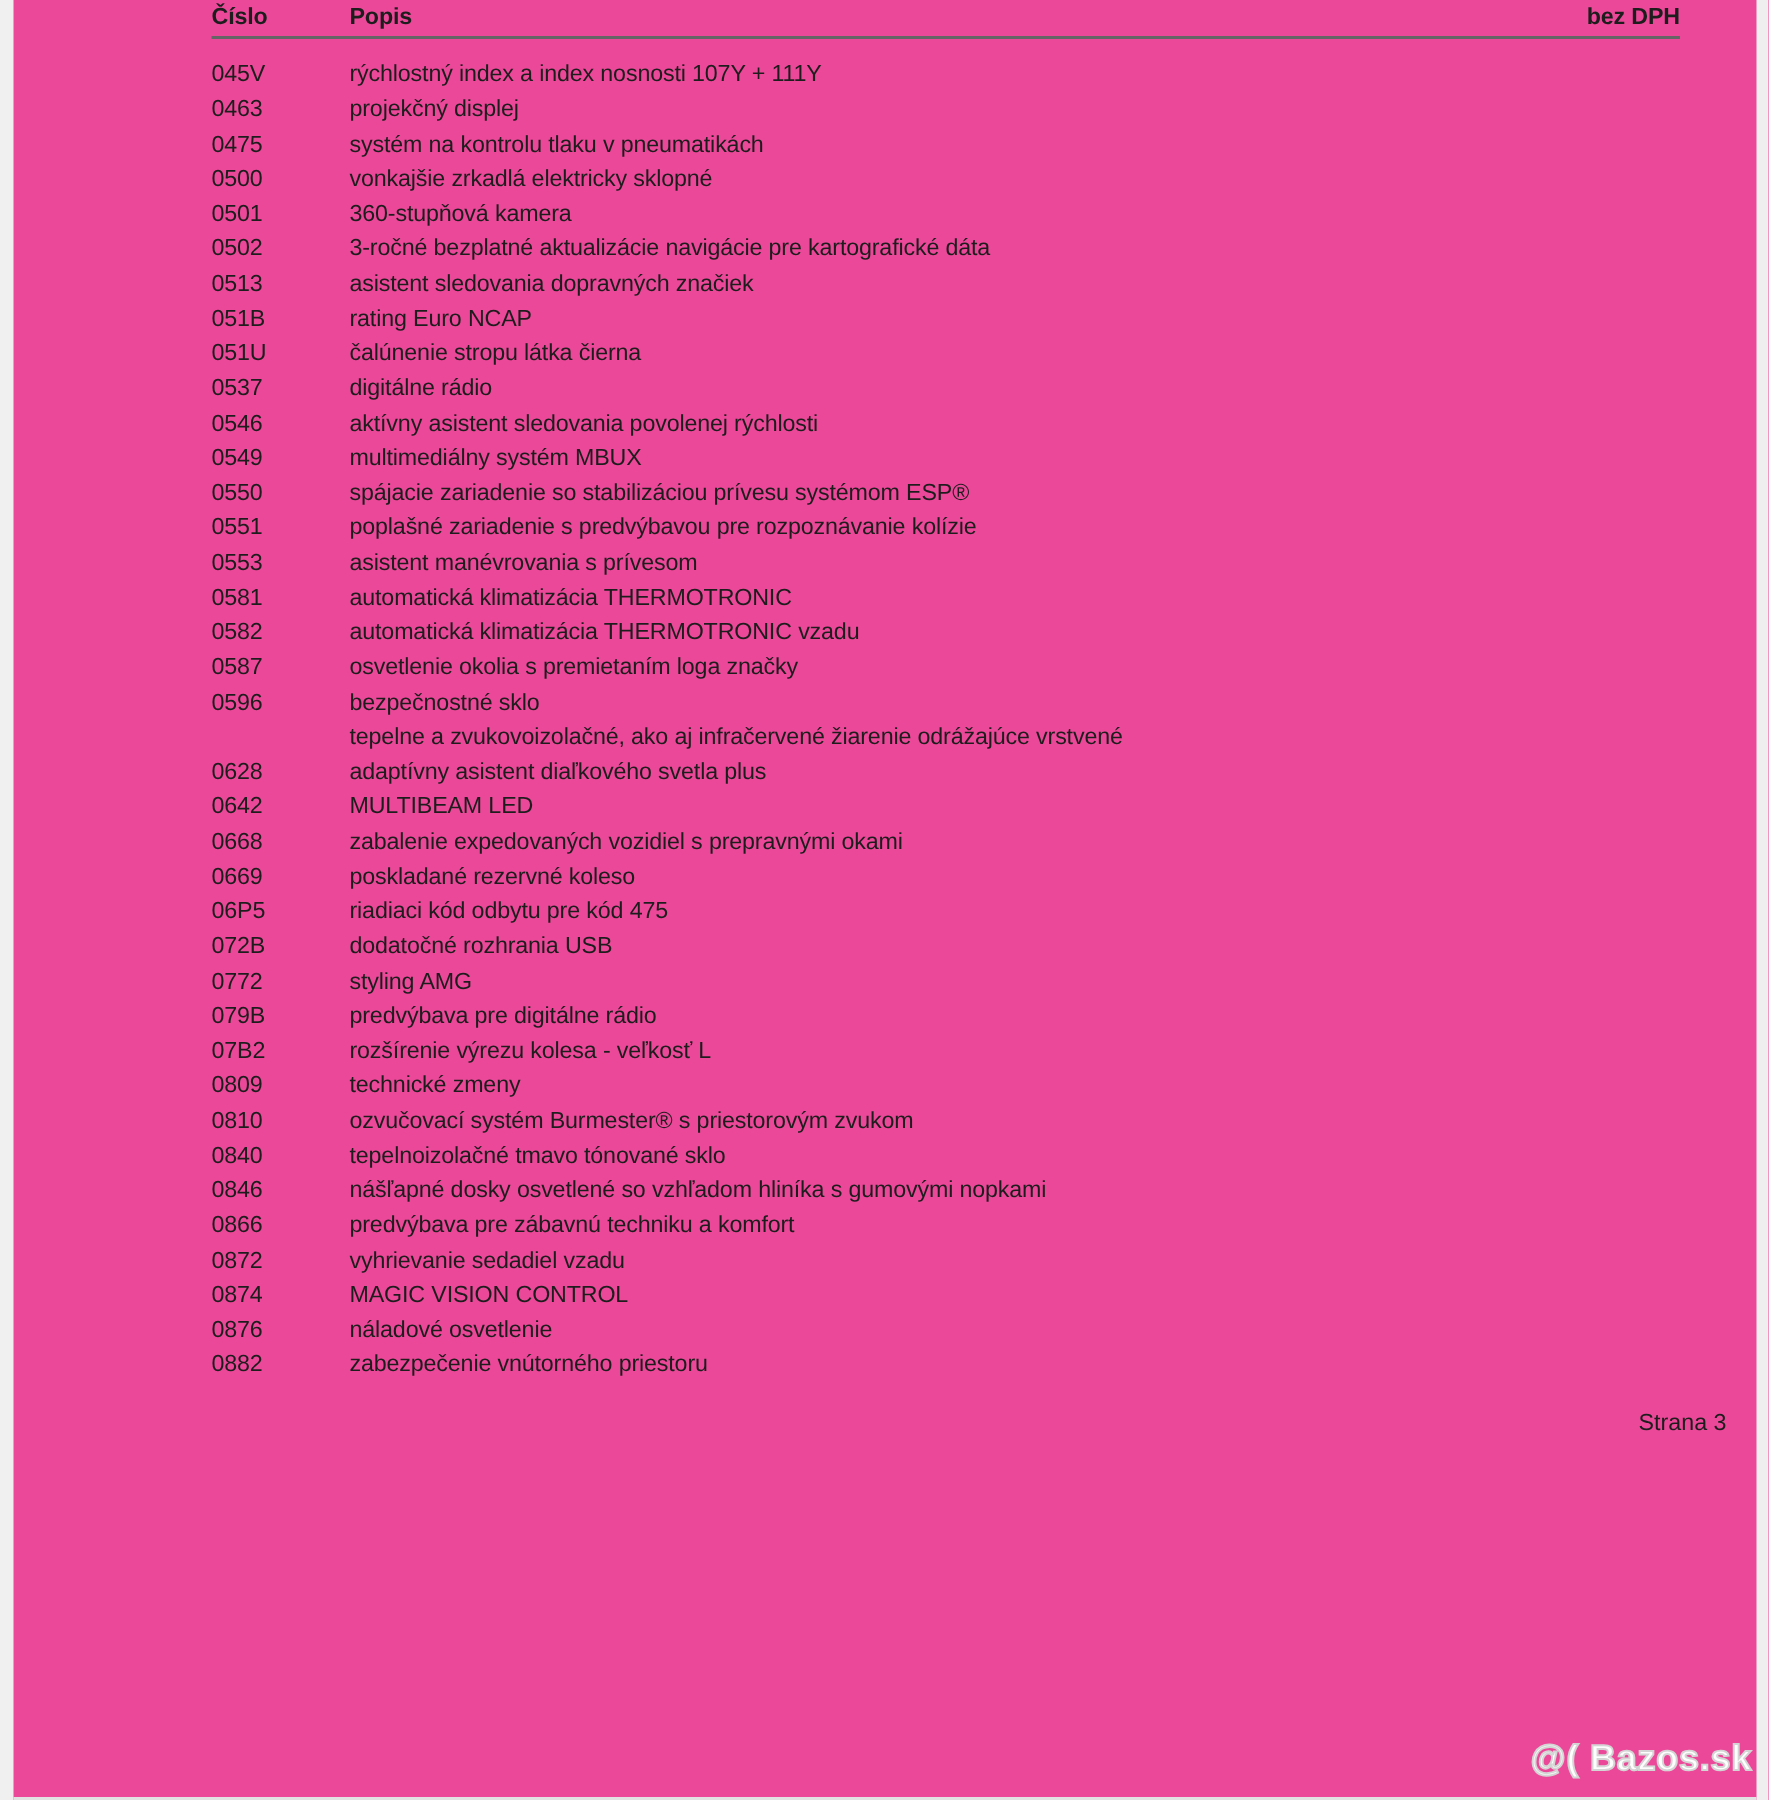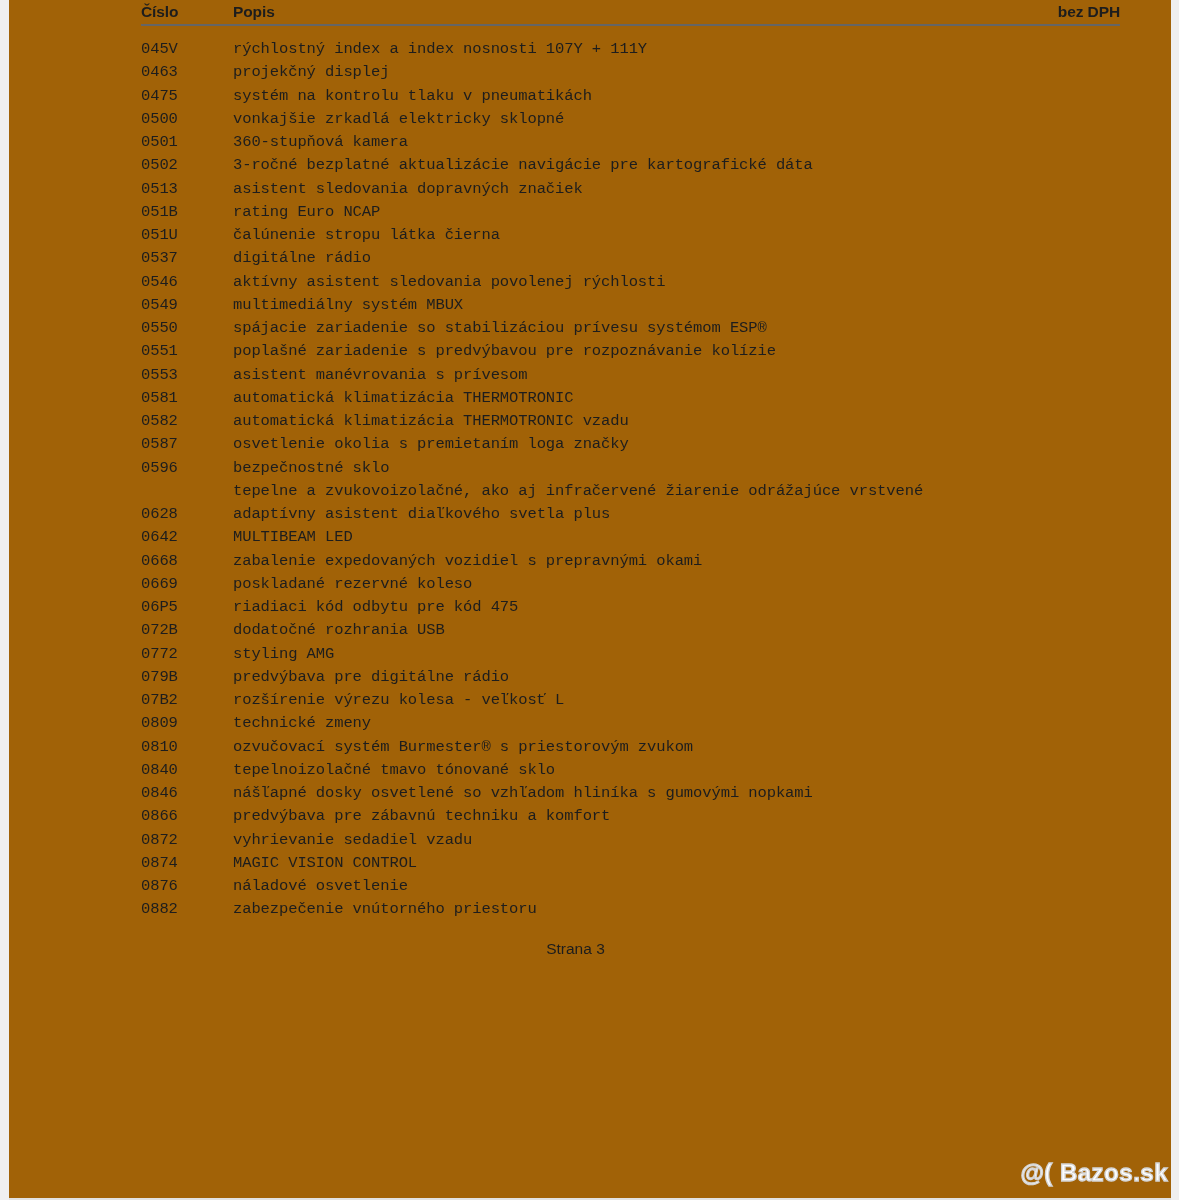--- a/index.html
+++ b/index.html
@@ -1,39 +1,39 @@
 <!DOCTYPE html>
 <html><head>
 <meta charset="utf-8">
 <style>
   html,body { margin:0; padding:0; }
   body { background:#ffffff; font-family:"Liberation Sans","DejaVu Sans",sans-serif; }
   .page {
     position:relative; width:1179px; height:1200px;
-    background:#a16207; overflow:hidden; color:#1d1d1d;
+    background:#ec4899; overflow:hidden; color:#1d1d1d;
   }
   .edge-left  { position:absolute; left:0;  top:0; width:9px;  height:100%; background:#f0f0f0; }
   .edge-right { position:absolute; right:0; top:0; width:8px;  height:100%; background:#efefef; }
   .bottom-edge{ position:absolute; left:9px; right:8px; bottom:0; height:2px; background:#e2e2e2; }
 
   .content { position:absolute; left:141px; top:2px; width:979px; }
 
   .thead { display:flex; font-weight:700; font-size:15.5px; line-height:19px; letter-spacing:-0.1px; }
   .c-code  { width:92px; flex:none; }
   .c-desc  { flex:1; min-width:0; }
   .c-price { flex:none; text-align:center; }
 
   .rule { height:2px; background:#656565; margin-top:3px; }
 
   .tbody { margin-top:12px; font-size:15.5px; line-height:23.25px; letter-spacing:-0.1px; }
-  .row { display:flex;font-family:Liberation Mono, monospace; }
+  .row { display:flex; }
 
   .footer {
     font-size:15.5px; line-height:20px; margin-top:17px;
-    margin-left:-141px; width:1151px; text-align:center;
+    margin-left:-141px; width:1151px; text-align:right;
   }
 
   .watermark {
     position:absolute; right:11px; bottom:13px;
     font-size:24px; font-weight:700; letter-spacing:0.5px;
     color:#fdfdfd; -webkit-text-stroke:1.3px #d4d4d4;
     white-space:nowrap;
   }
 </style>
 </head>

